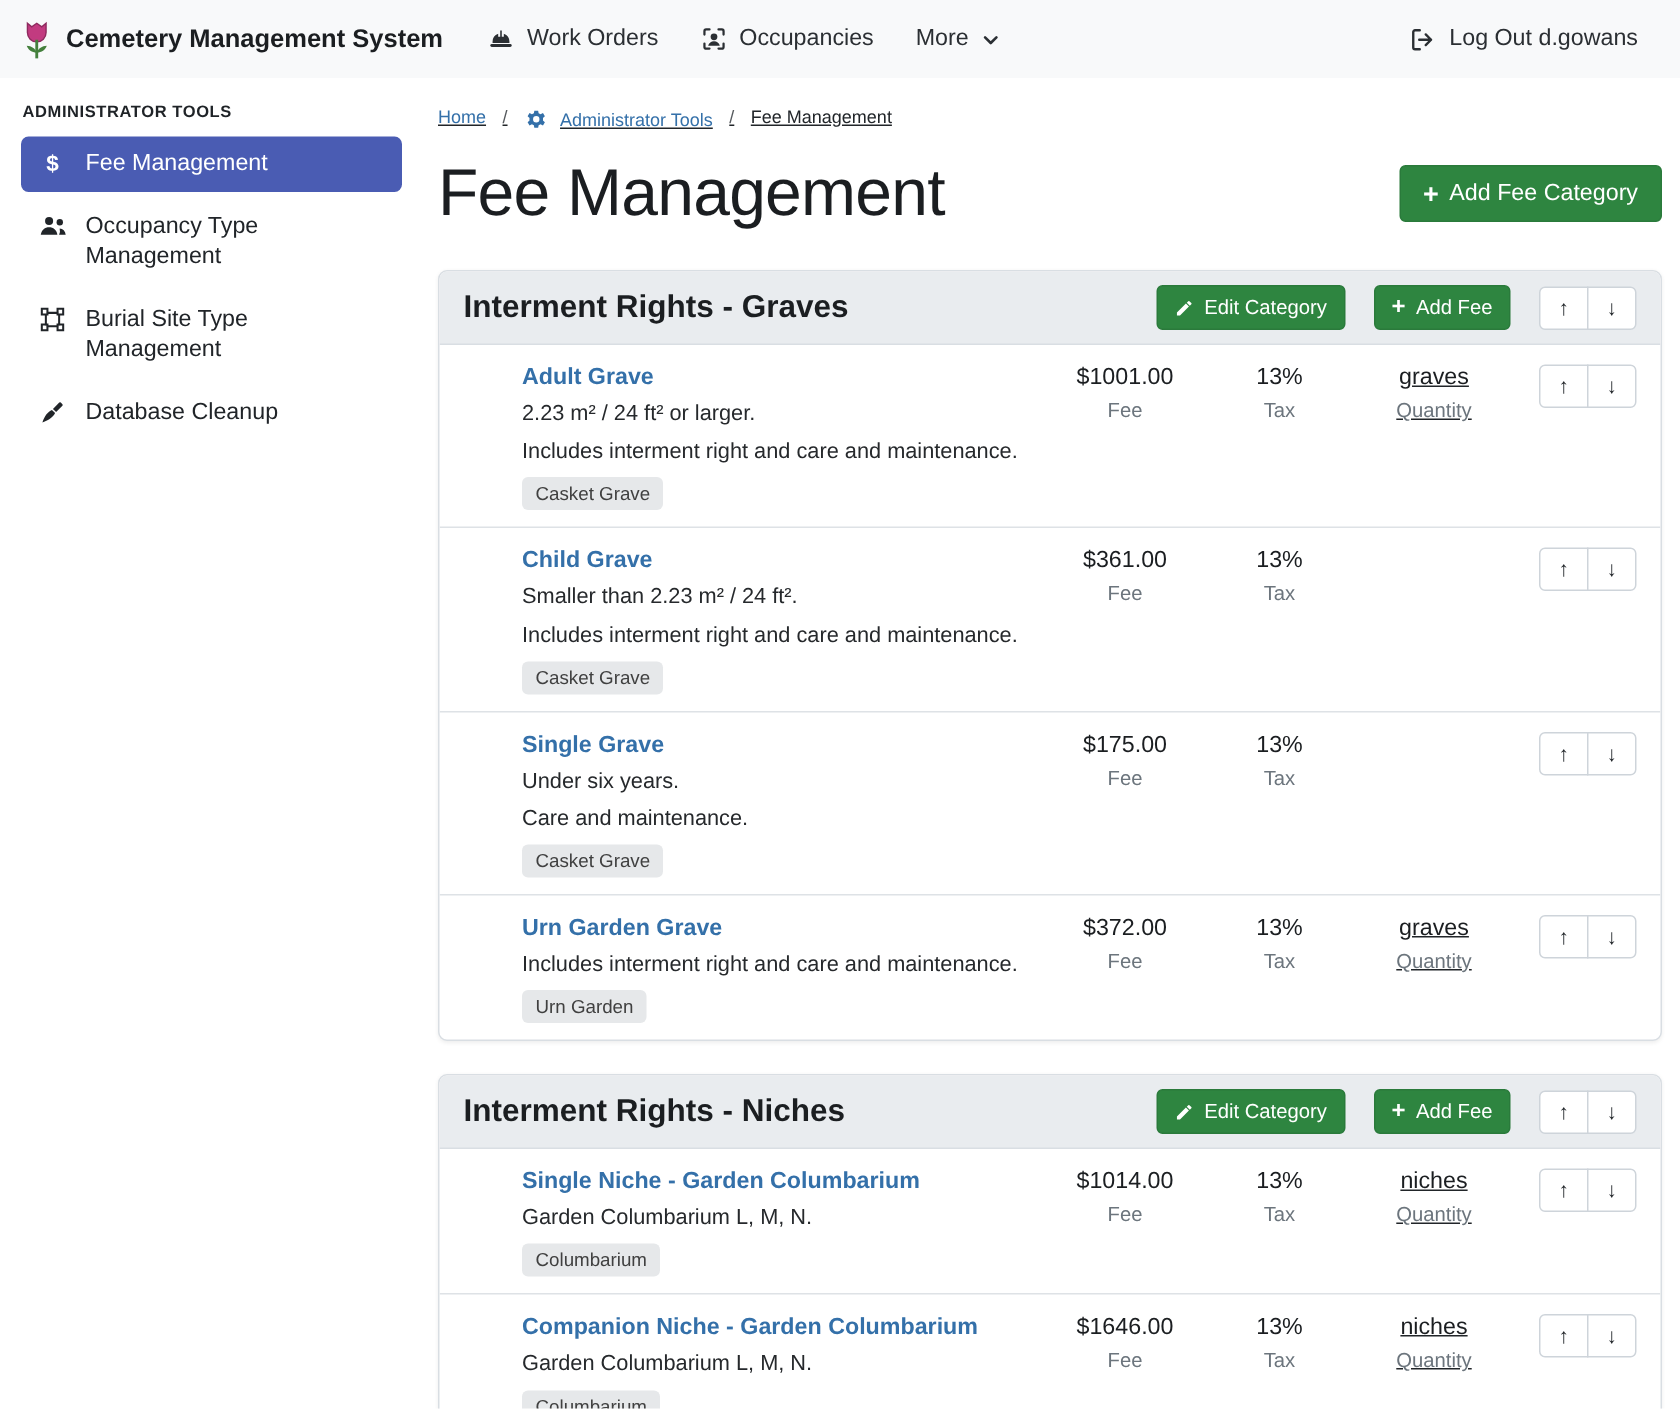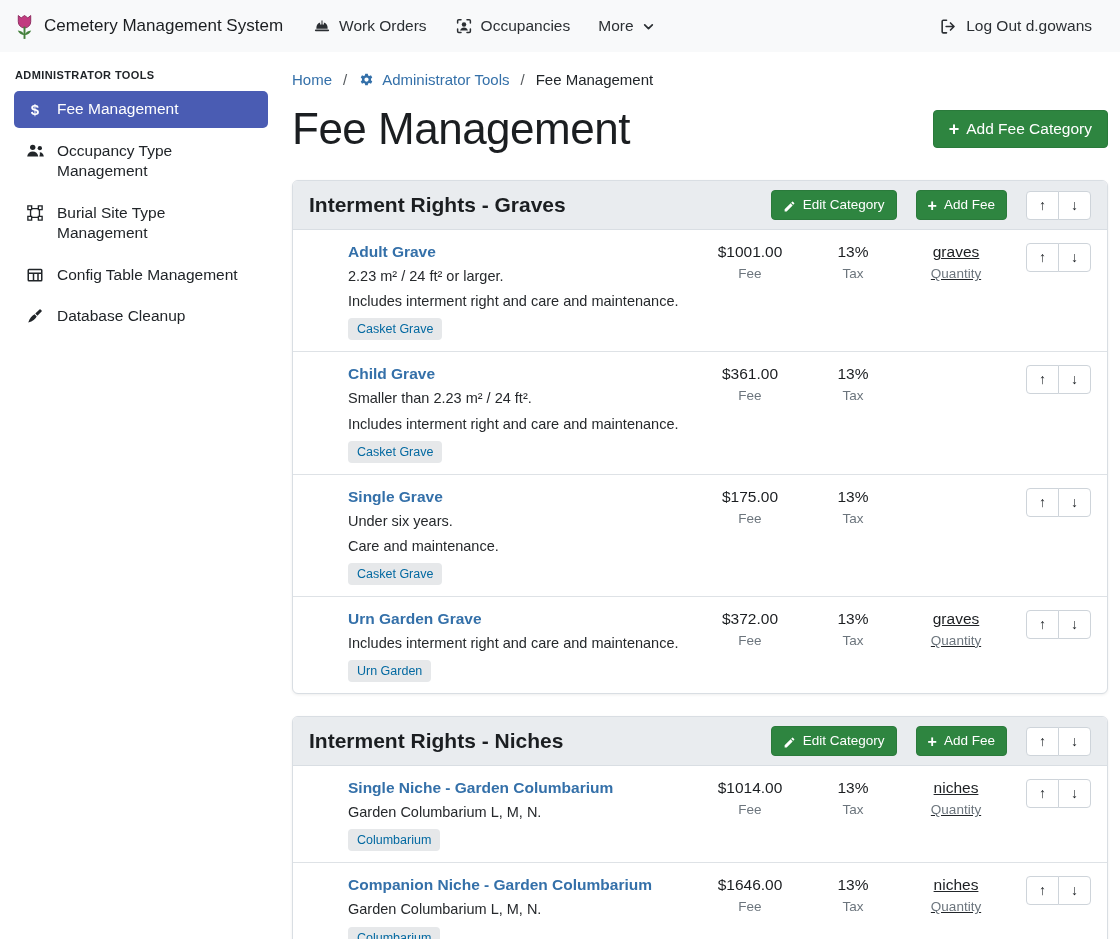--- a/index.html
+++ b/index.html
@@ -16,21 +16,21 @@
   
   .navbar {
     height: 52px;
     background: #f8f9fa;
     display: flex;
     align-items: center;
     padding: 0 14px;
   }
   .brand {
     display: flex; align-items: center; gap: 9px;
-    font-size: 17px; font-weight: 400; color: #1b1e21;
+    font-size: 17px; font-weight: 700; color: #1b1e21;
     cursor: pointer; margin-right: 16px; white-space: nowrap;
   }
   .navlink {
     display: flex; align-items: center; gap: 8px;
     padding: 8px 14px; font-size: 15.5px; color: #2b2f33;
     cursor: pointer; white-space: nowrap;
   }
   .nav-spacer { flex: 1; }
 
   
@@ -48,38 +48,38 @@
   }
   .side-item .sicon {
     width: 22px; flex-shrink: 0; display: flex; justify-content: center;
     margin-top: 1px; font-weight: 700; font-size: 15px;
   }
   .side-item.active { background: #4a5cb3; color: #ffffff; }
 
   .main { flex: 1; min-width: 0; padding: 10px 12px 0 12px; }
 
   
-  .breadcrumb { display: flex; align-items: flex-start; gap: 11px; padding: 9px 0 14px; font-size: 15px; }
+  .breadcrumb { display: flex; align-items: flex-start; gap: 11px; padding: 9px 0 14px; font-size: 12px; text-decoration: underline; }
   .crumb-link { color: #3470a9; text-decoration: none; cursor: pointer; display: inline-flex; align-items: center; gap: 7px; }
   .crumb-sep { color: #55595d; }
   .crumb-current { color: #212529; }
 
   
   .page-header { display: flex; align-items: center; justify-content: space-between; margin: 2px 0 26px; }
   .page-title { font-size: 44px; font-weight: 500; letter-spacing: -0.5px; color: #1b1e21; }
 
   
   .btn {
     display: inline-flex; align-items: center; gap: 7px;
     border-radius: 4px; cursor: pointer; border: 1px solid transparent;
     line-height: 1.2;
   }
   .btn-green { background: #2e8540; border-color: #2a7a3b; color: #fff; }
   .btn-lg { font-size: 15.5px; padding: 9px 15px; }
-  .btn-sm { font-size: 13.5px; padding: 6px 11px; align-items: flex-end; }
+  .btn-sm { font-size: 13.5px; padding: 6px 11px; }
   .btn-outline {
     background: #fff; border: 1px solid #ced4da; color: #212529;
     font-size: 14px; padding: 4px 12px; cursor: pointer; line-height: 1.35;
   }
   .btn-group { display: inline-flex; }
   .btn-group .btn-outline + .btn-outline { margin-left: -1px; }
   .btn-group .btn-outline:first-child { border-radius: 4px 0 0 4px; }
   .btn-group .btn-outline:last-child { border-radius: 0 4px 4px 0; }
   .plus { font-size: 18px; font-weight: 700; line-height: 0.9; }
   .plus-sm { font-size: 16px; font-weight: 700; line-height: 0.9; }
@@ -99,21 +99,21 @@
 
   .fee-row { display: flex; align-items: flex-start; padding: 13px 16px 11px; border-bottom: 1px solid #dee2e6; }
   .fee-row:last-child { border-bottom: 0; justify-content: center; }
   .fee-main { flex: 1; min-width: 0; padding-right: 8px; margin-left: 39px; }
   .fee-name {
     display: inline-block; color: #3470a9; font-size: 15.5px; font-weight: 700;
     margin-bottom: 6px; cursor: pointer; text-decoration: none;
   }
   .fee-desc { font-size: 14.5px; line-height: 1.32; color: #26292c; margin-bottom: 6px; }
   .badge {
-    display: inline-block; background: #e6e8ea; color: #0369a1;
+    display: inline-block; background: #e6e8ea; color: #404040;
     font-size: 12.5px; padding: 4px 9px; border-radius: 4px; margin-top: 1px;
   }
   .stat { text-align: center; flex-shrink: 0; }
   .stat-fee { width: 110px; }
   .stat-tax { width: 96px; }
   .stat-qty { width: 110px; text-decoration: underline; }
   .stat .val { font-size: 15.5px; color: #1b1e21; }
   .stat .lab { font-size: 13.5px; color: #6c757d; margin-top: 5px; }
   .row-ctrl { width: 80px; display: flex; justify-content: flex-end; flex-shrink: 0; }
 
@@ -206,29 +206,20 @@
     <div class="side-item">
       <span class="sicon icon">
         <svg width="18" height="18" viewBox="0 0 24 24" fill="currentColor">
           <path d="M7 5.2h10v1.8H7zM7 17h10v1.8H7zM5.2 7h1.8v10H5.2zM17 7h1.8v10H17z"></path>
           <path d="M2.5 2.5h5v5h-5zM16.5 2.5h5v5h-5zM2.5 16.5h5v5h-5zM16.5 16.5h5v5h-5z" fill="none" stroke="currentColor" stroke-width="1.8"></path>
         </svg>
       </span>
       <span>Burial Site Type Management</span>
     </div>
 
-    <div class="side-item">
-      <span class="sicon icon">
-        <svg width="18" height="18" viewBox="0 0 24 24" fill="none" stroke="currentColor" stroke-width="2">
-          <rect x="3" y="4.5" width="18" height="15" rx="1"></rect>
-          <path d="M3 9.5h18M10 9.5v10M16 9.5v10"></path>
-        </svg>
-      </span>
-      <span>Config Table Management</span>
-    </div>
 
     <div class="side-item">
       <span class="sicon icon">
         <svg width="18" height="18" viewBox="0 0 24 24" fill="currentColor">
           <path d="M20.8 4.6l-1.4-1.4a1 1 0 0 0-1.4 0l-5.6 5.6 2.8 2.8 5.6-5.6a1 1 0 0 0 0-1.4z"></path>
           <path d="M11.5 9.7l2.8 2.8c-1.6 3.5-5.3 6.3-11.3 8.3 2-6 4.9-9.6 8.5-11.1z"></path>
         </svg>
       </span>
       <span>Database Cleanup</span>
     </div>

